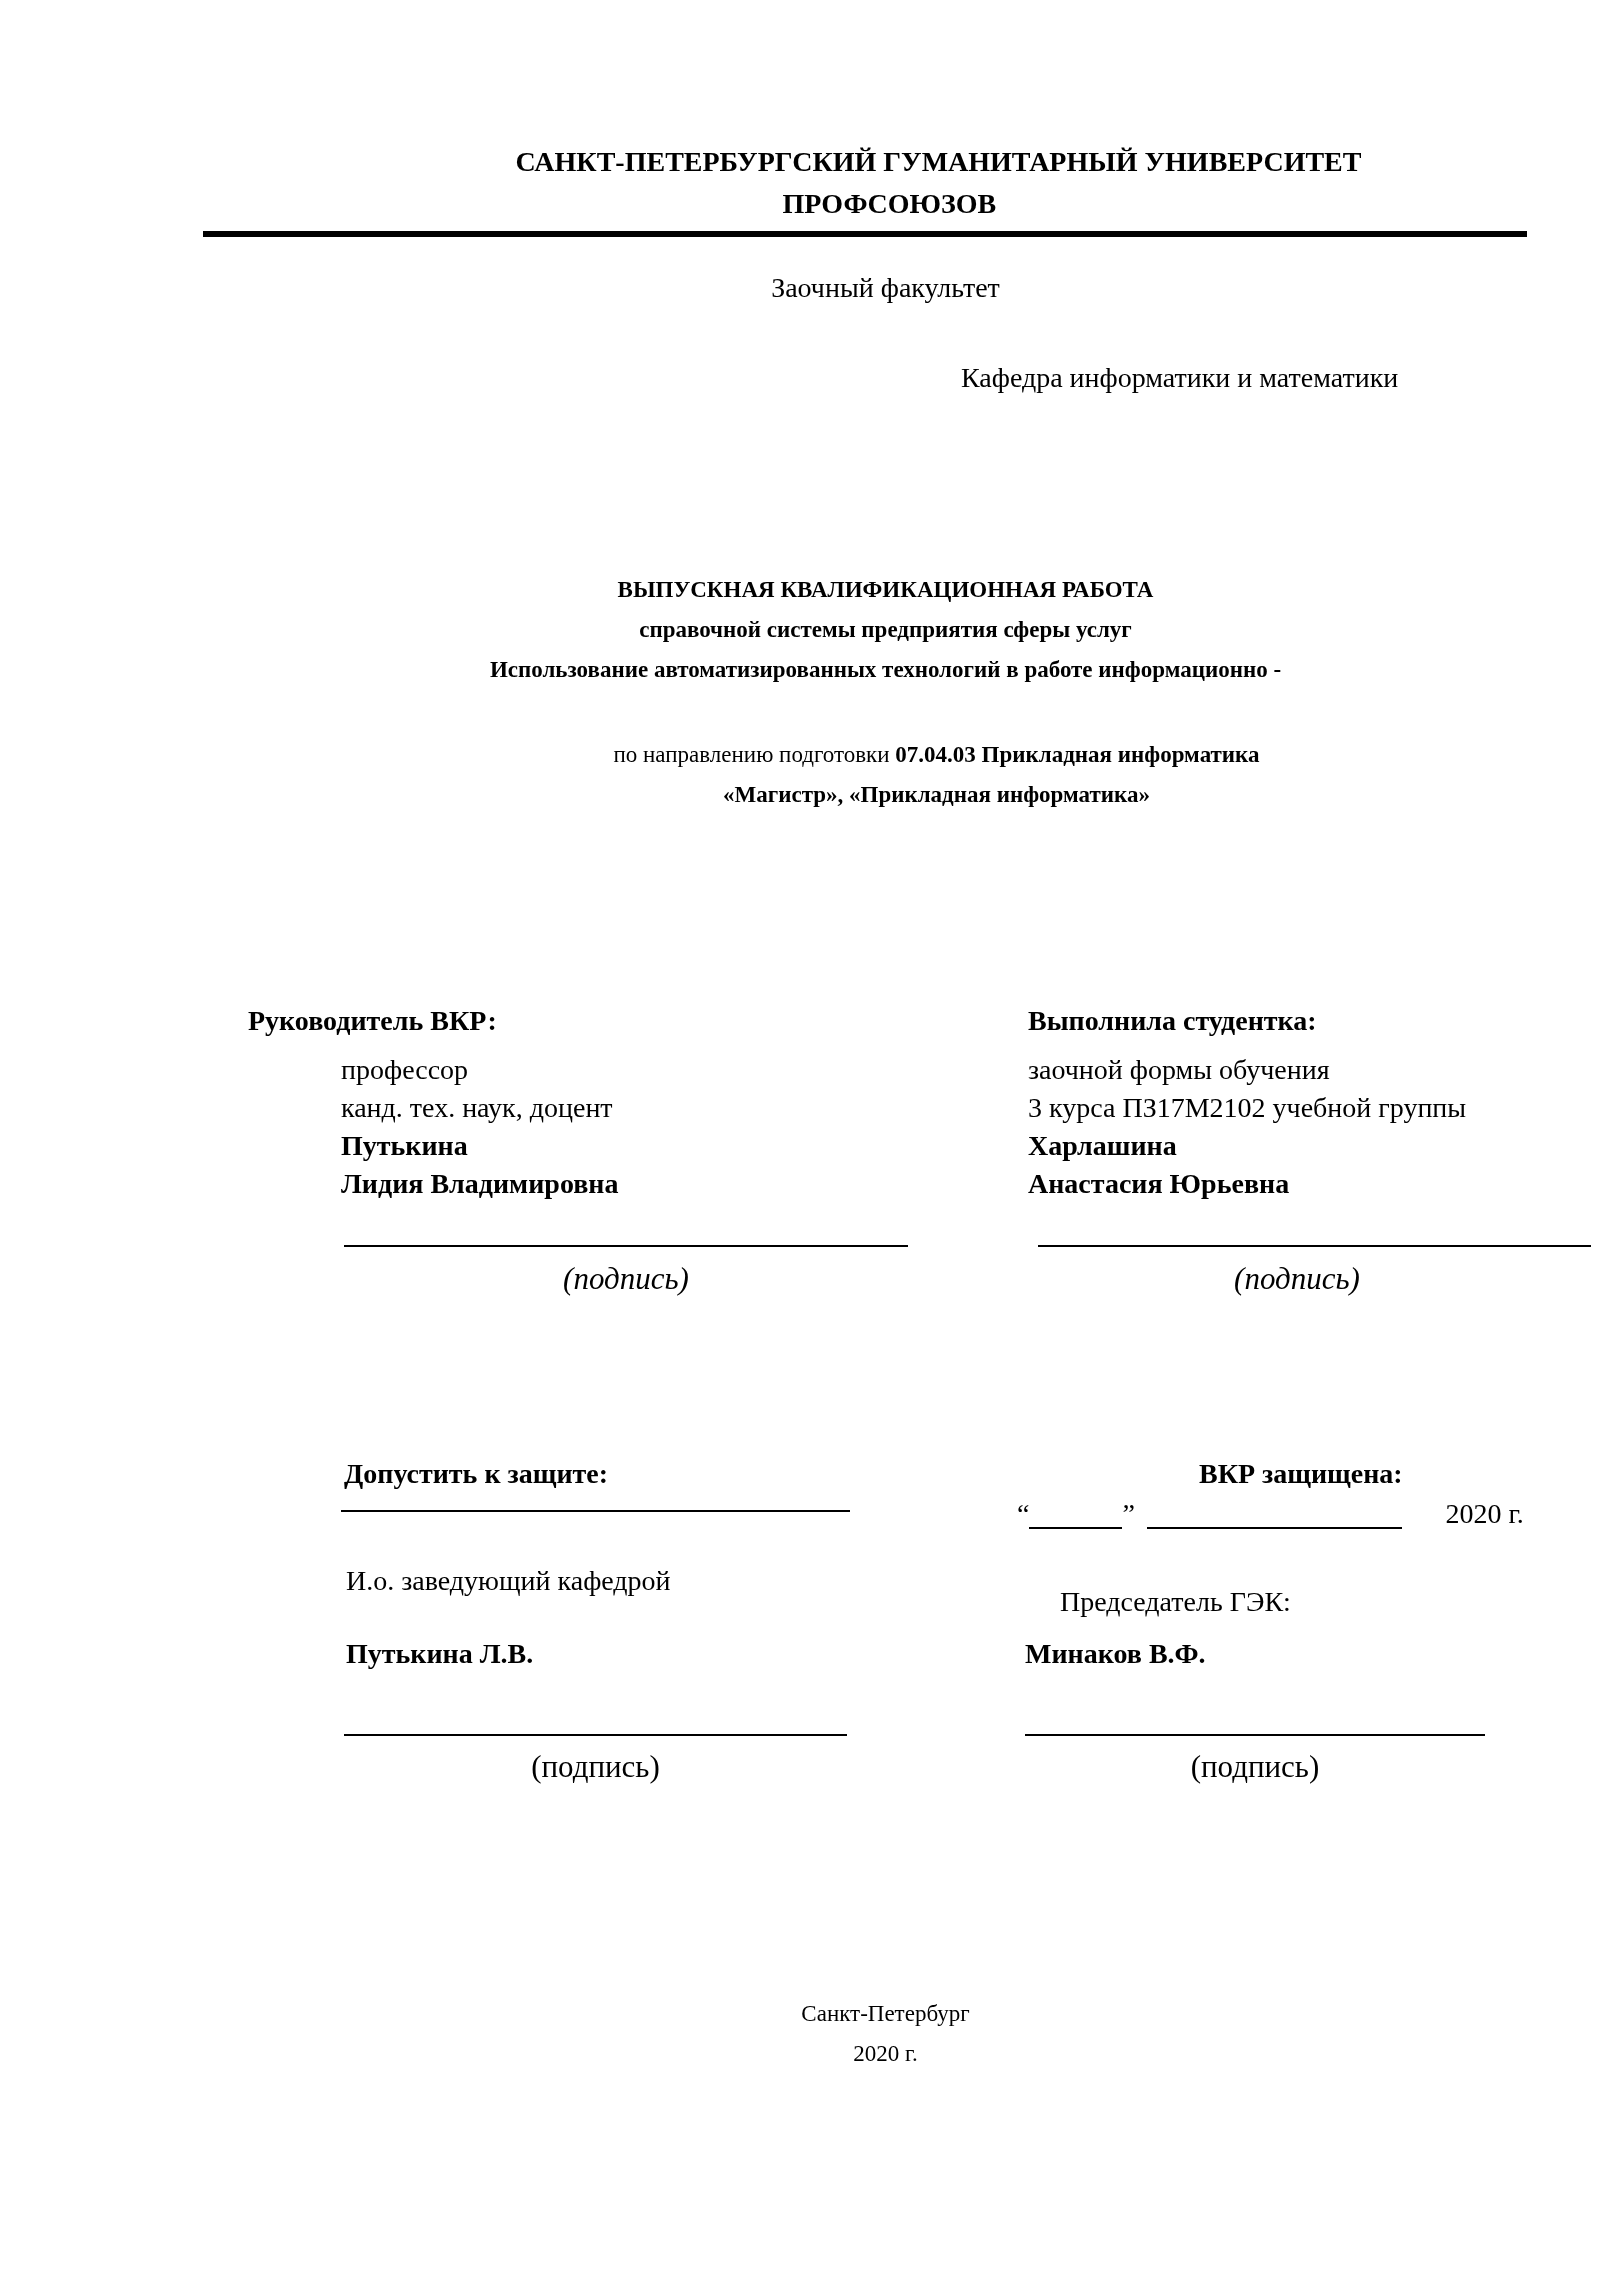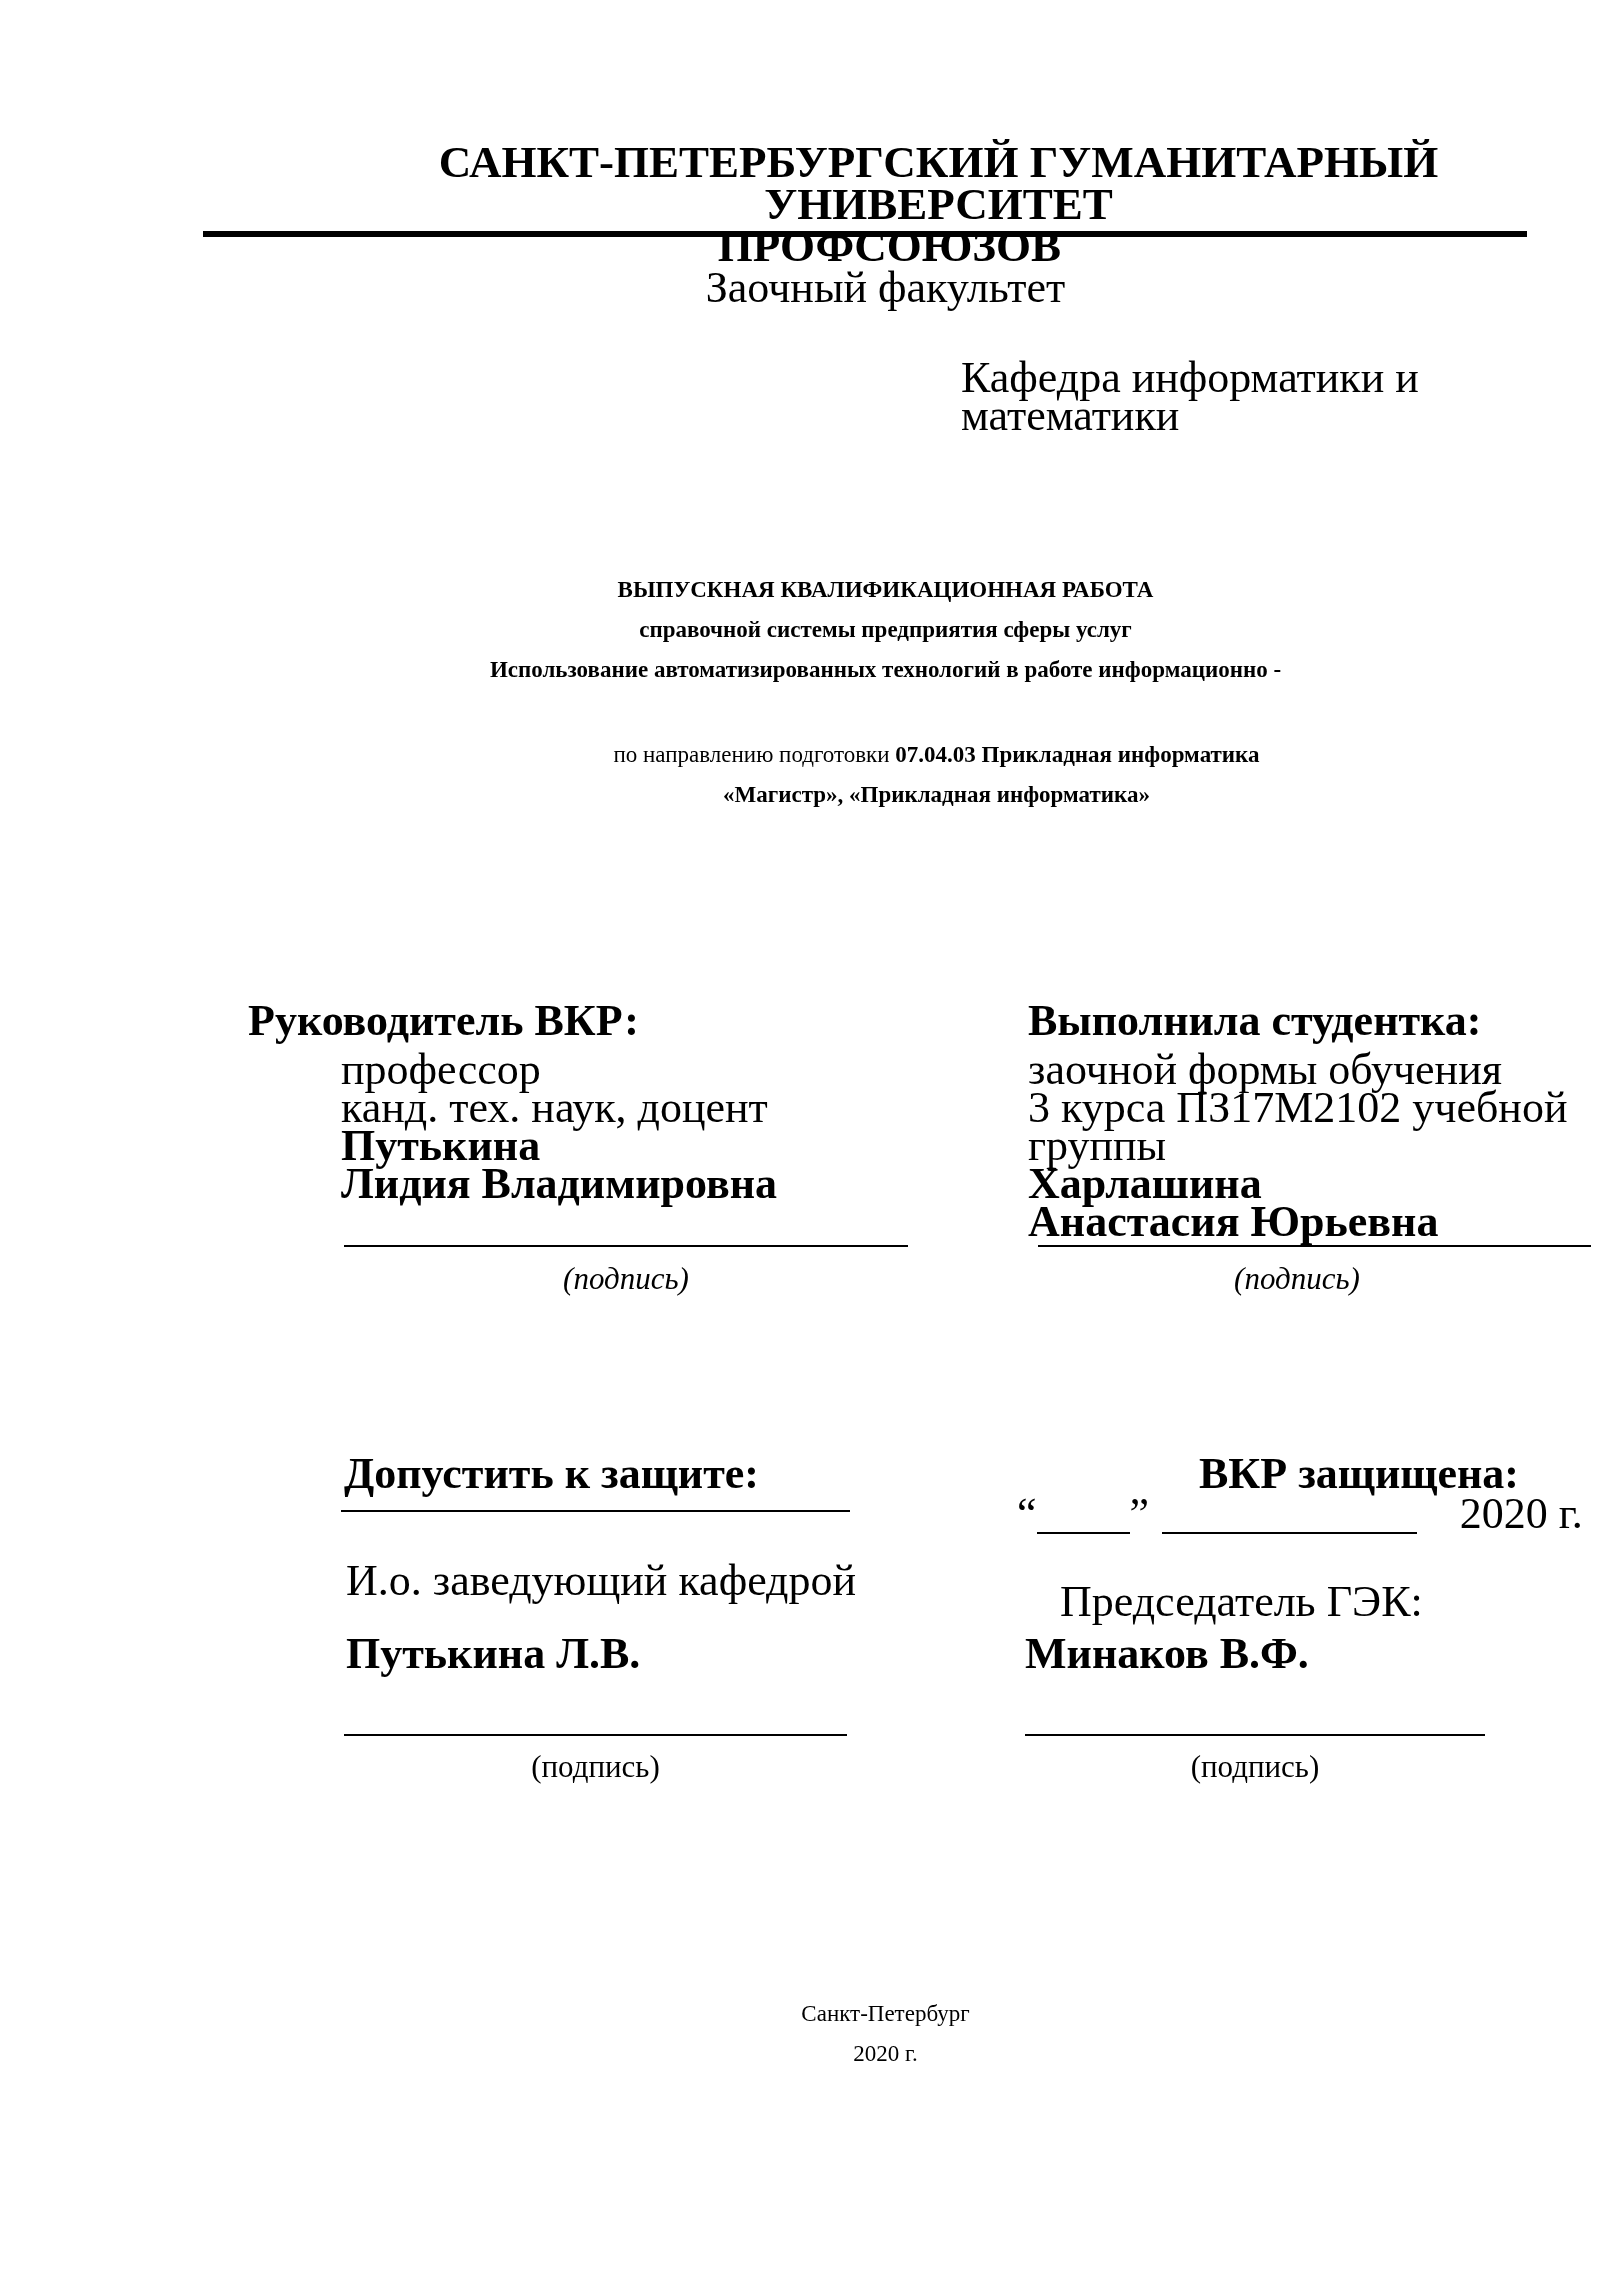--- a/index.html
+++ b/index.html
@@ -8,23 +8,23 @@
     width:1623px;height:2295px;
     background:#ffffff;
     font-family:"Liberation Serif","DejaVu Serif",serif;
     color:#000;
     overflow:hidden;
   }
   .abs{position:absolute;margin-top:8px;}
   .centered{position:absolute;left:225px;width:1321px;text-align:center;}
   .bold{font-weight:bold;}
   .it{font-style:italic;}
-  .fs-body{font-size:44px;line-height:38px;}
+  .fs-body{font-size:28px;line-height:38px;}
   .fs-title{font-size:23px;line-height:40px;}
-  .fs-head{font-size:45px;line-height:42px;}
+  .fs-head{font-size:28px;line-height:42px;}
   .fs-cap{font-size:31px;line-height:36px;}
   .rule{position:absolute;background:#000;}
   .sigline{position:absolute;height:2.4px;background:#000;}
   .blank{
     display:inline-block;
     height:7.9px;
     border-bottom:2.4px solid #000;
     vertical-align:-6.3px;
   }
   .shift-r68{position:relative;left:53px;}

